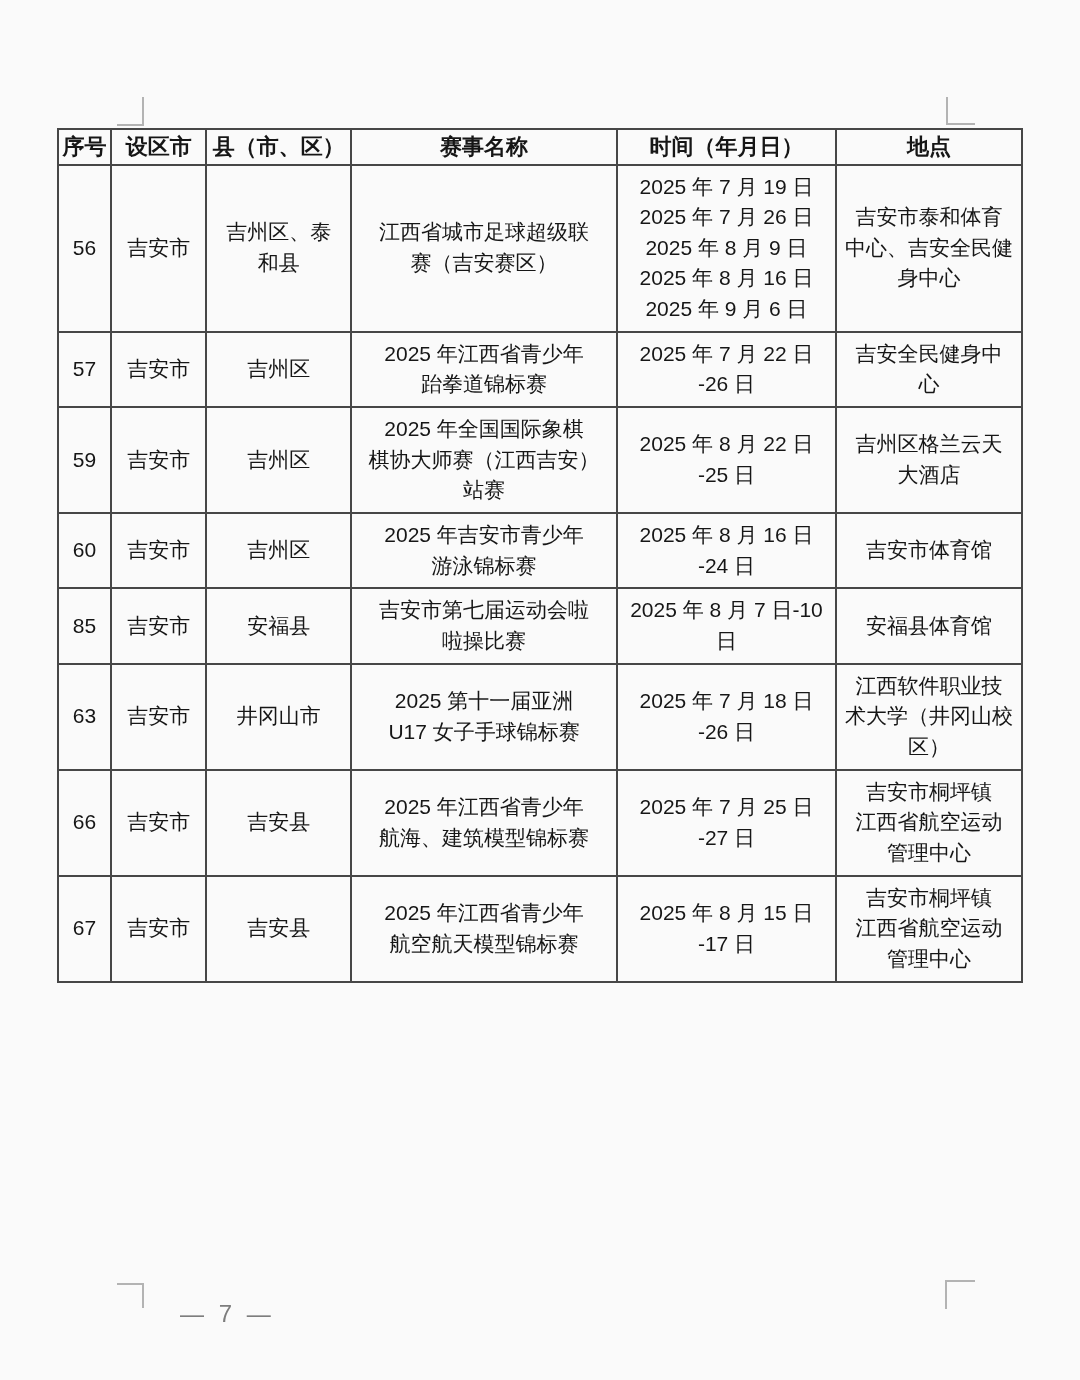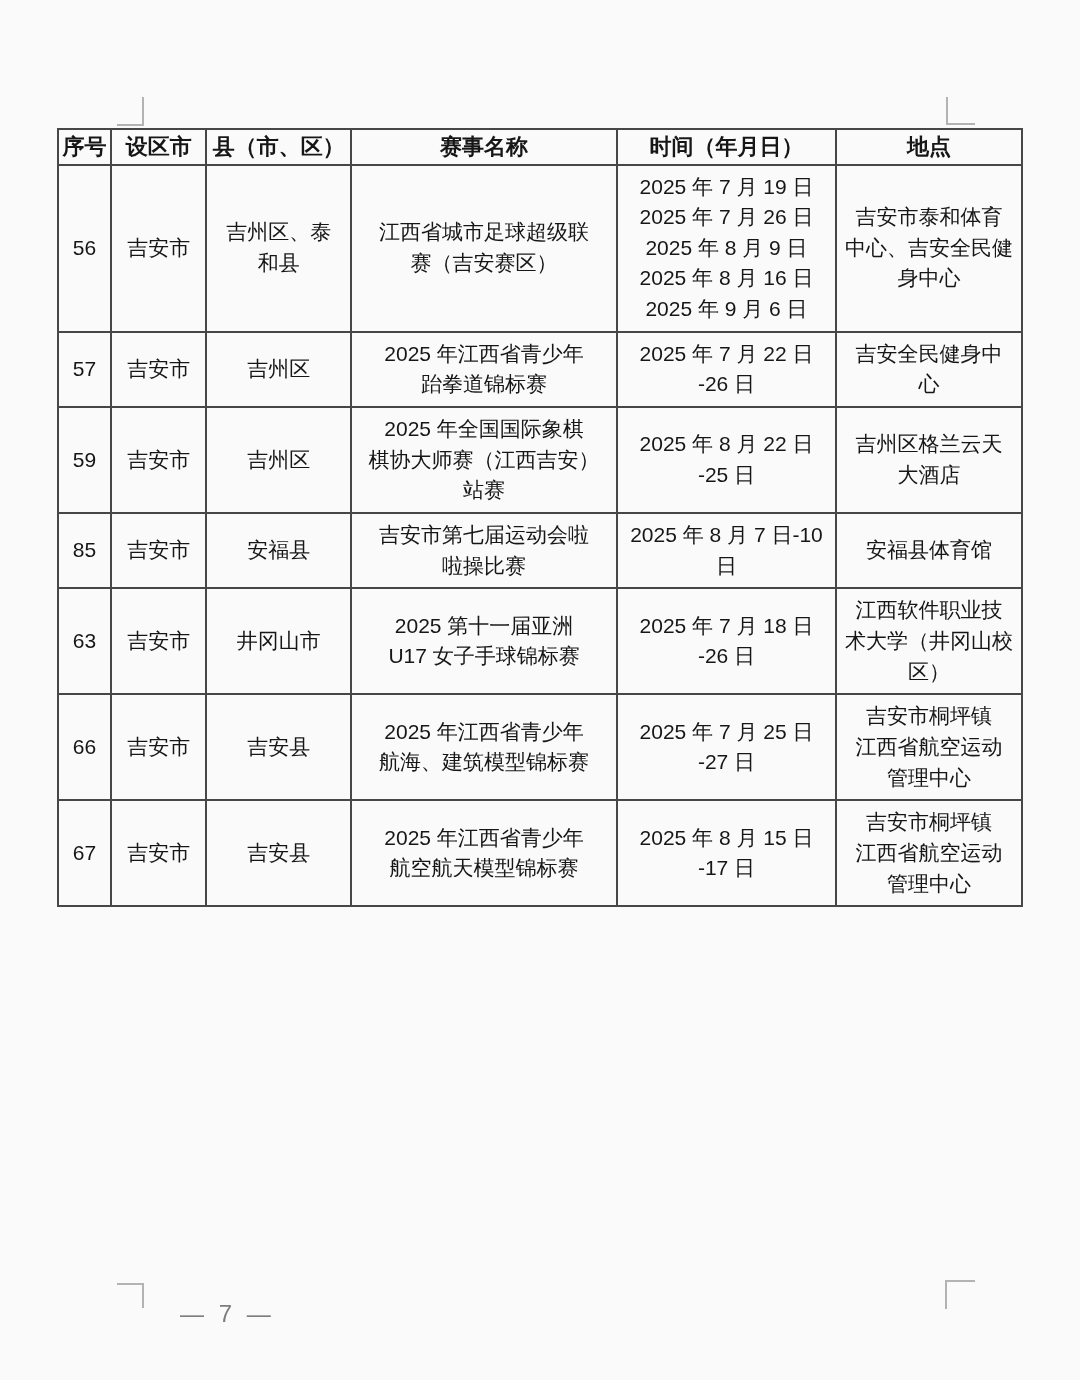--- a/index.html
+++ b/index.html
@@ -136,20 +136,30 @@
           <td>吉州区</td>
           <td>2025 年全国国际象棋
 棋协大师赛（江西吉安）
 站赛</td>
           <td>2025 年 8 月 22 日
 -25 日</td>
           <td>吉州区格兰云天
 大酒店</td>
         </tr>
         <tr>
+          <td>60</td>
+          <td>吉安市</td>
+          <td>吉州区</td>
+          <td>2025 年吉安市青少年
+游泳锦标赛</td>
+          <td>2025 年 8 月 16 日
+-24 日</td>
+          <td>吉安市体育馆</td>
+        </tr>
+        <tr>
           <td>85</td>
           <td>吉安市</td>
           <td>安福县</td>
           <td>吉安市第七届运动会啦
 啦操比赛</td>
           <td>2025 年 8 月 7 日-10
 日</td>
           <td>安福县体育馆</td>
         </tr>
         <tr>

